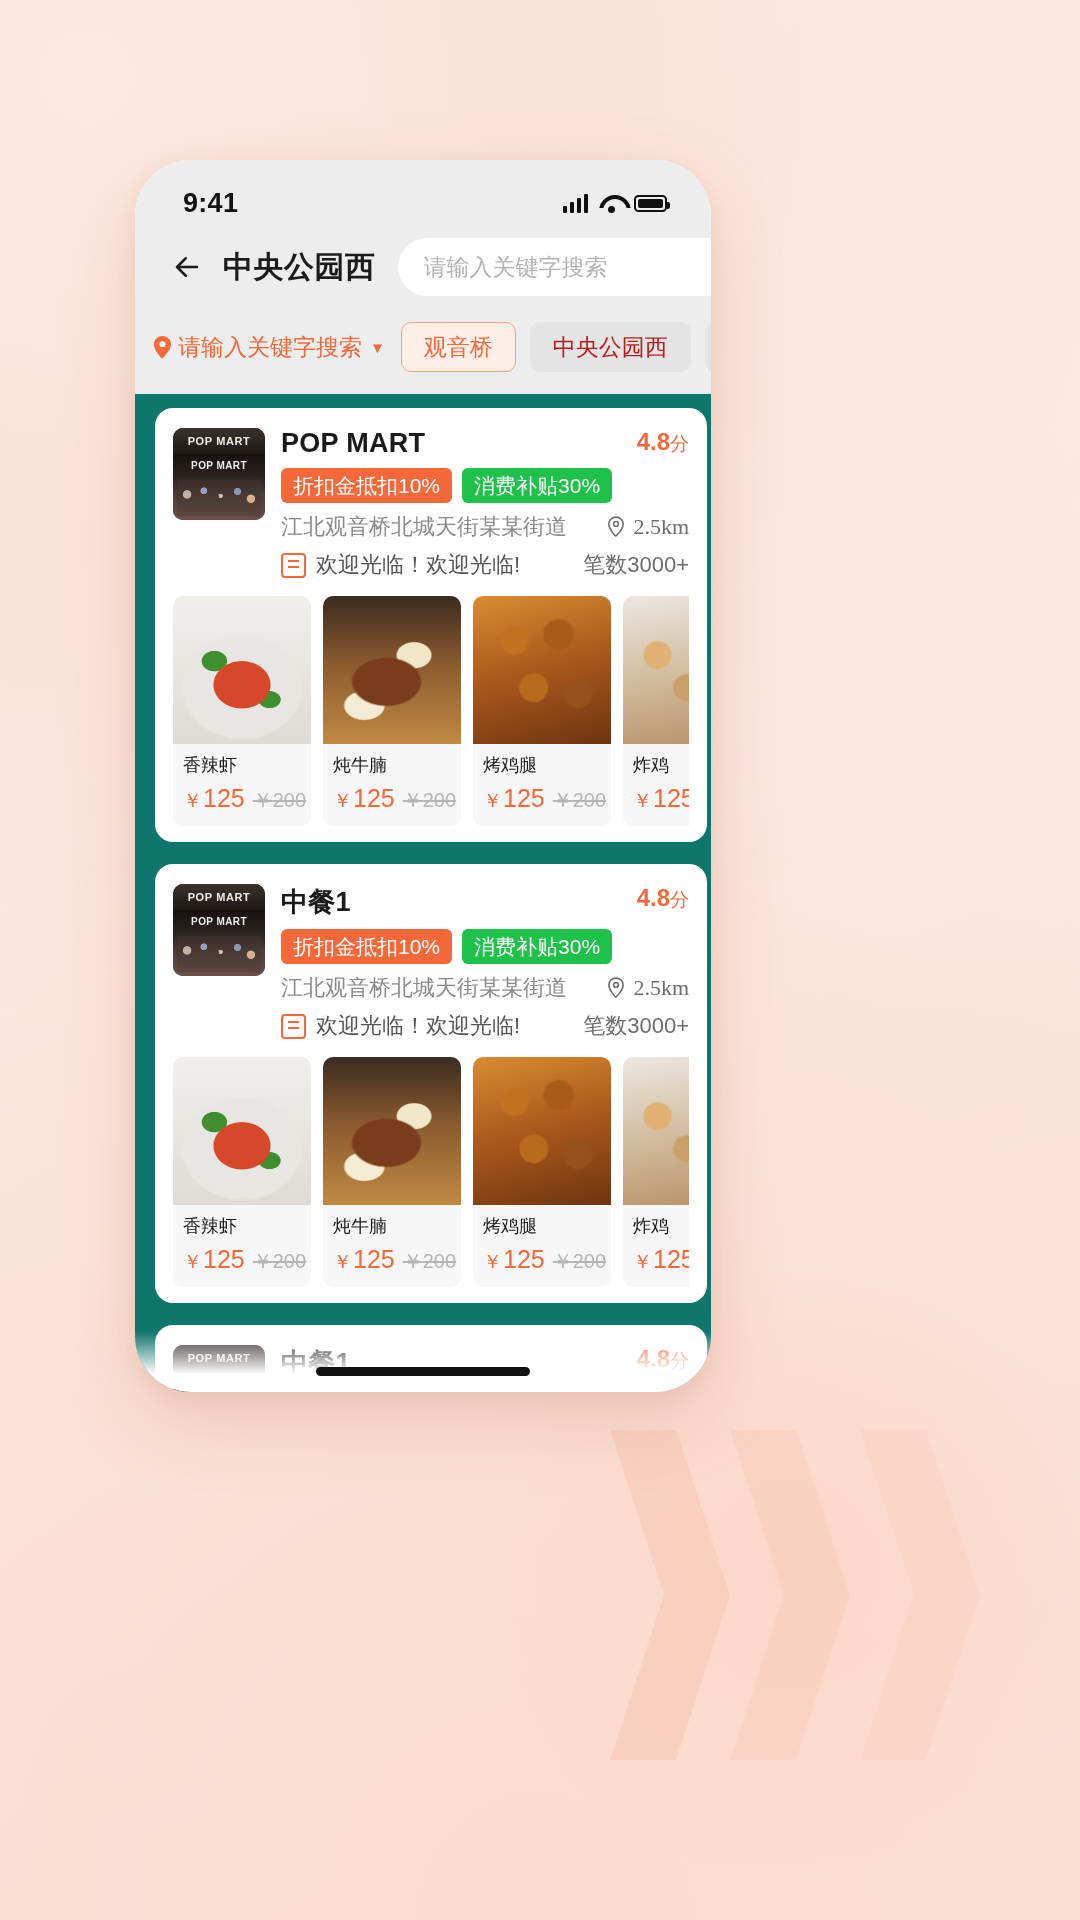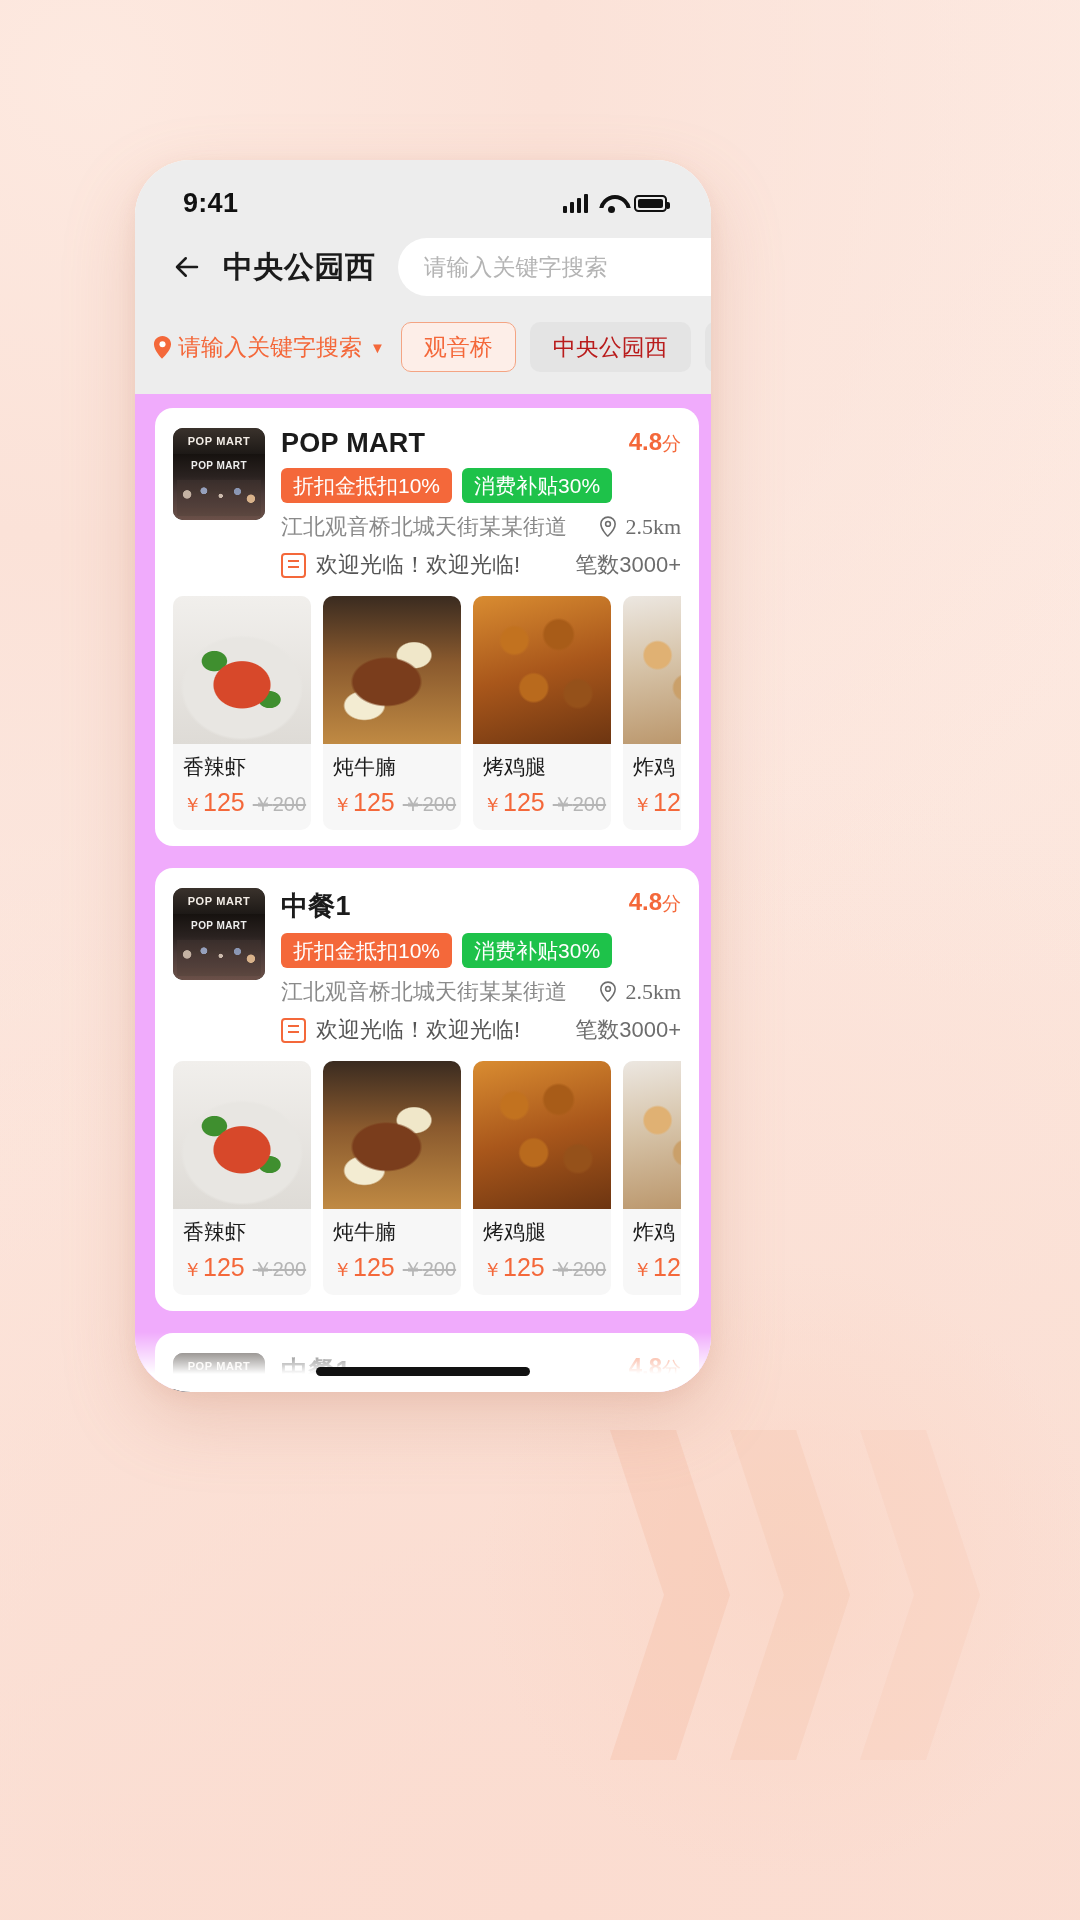--- a/index.html
+++ b/index.html
@@ -157,22 +157,22 @@
   }
   .chip.active{
     background:#fdeee8;
     color:#f4683a;
     border:1.5px solid #f4a483;
   }
 
   
   .list{
     flex:1 1 auto;
-    background:#f0abfc;
-    padding:14px 12px 0 20px;
+    background:#0f766e;
+    padding:14px 4px 0 20px;
     overflow:hidden;
     position:relative;
   }
   .card{
     background:#fff;
     border-radius:18px;
     padding:20px 18px 16px 18px;
     margin-bottom:22px;
     overflow:hidden;
   }
@@ -255,21 +255,21 @@
   }
   .dish{
     flex:0 0 138px;
     border-radius:10px;
     overflow:hidden;
     background:#f7f7f7;
   }
   .dish.partial{ flex:0 0 96px; }
   .dish-img{ height:148px; width:100%; }
   .dish-meta{ padding:9px 10px 12px 10px; }
-  .dish-name{ font-size:21px; color:#1b1b1b; white-space:nowrap; overflow:hidden;}
+  .dish-name{ font-size:18px; color:#1b1b1b; white-space:nowrap; overflow:hidden;}
   .dish-price{ margin-top:7px; display:flex; align-items:baseline; gap:8px; white-space:nowrap;}
   .p-now{ color:#f4683a; font-size:25px; font-weight:400;}
   .p-now .y{ font-size:19px; margin-right:1px;}
   .p-old{ color:#b5b5b5; font-size:20px; text-decoration:line-through;}
 
   
   .art-shrimp{
     background:
       radial-gradient(ellipse 44% 34% at 50% 60%, #d7482a 0 46%, rgba(215,72,42,0) 48%),
       radial-gradient(ellipse 16% 12% at 30% 44%, #3f8f2f 0 55%, rgba(63,143,47,0) 60%),

